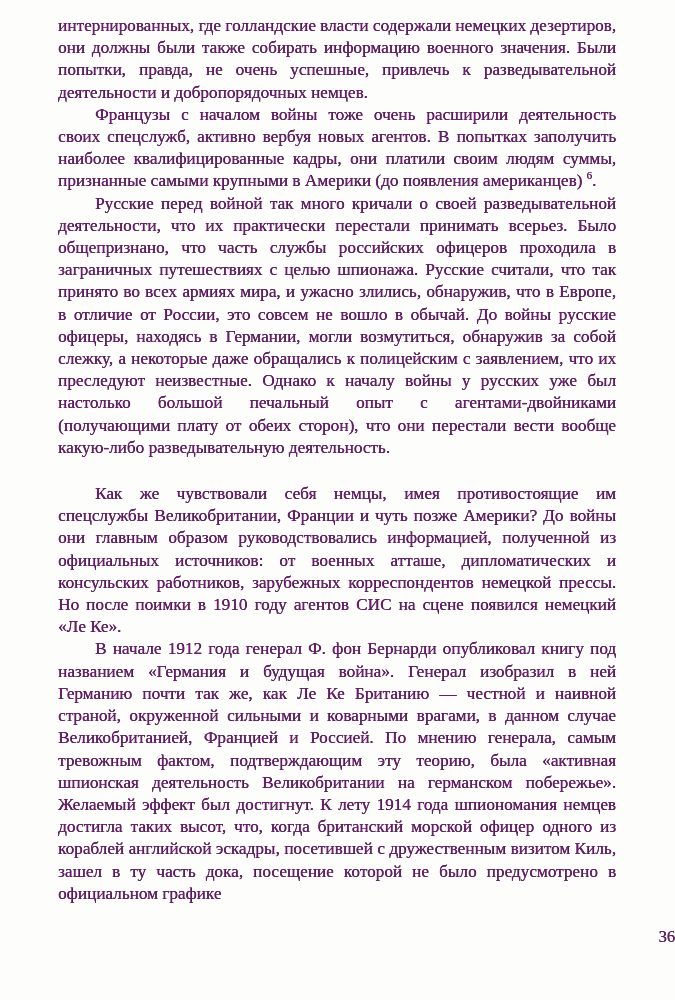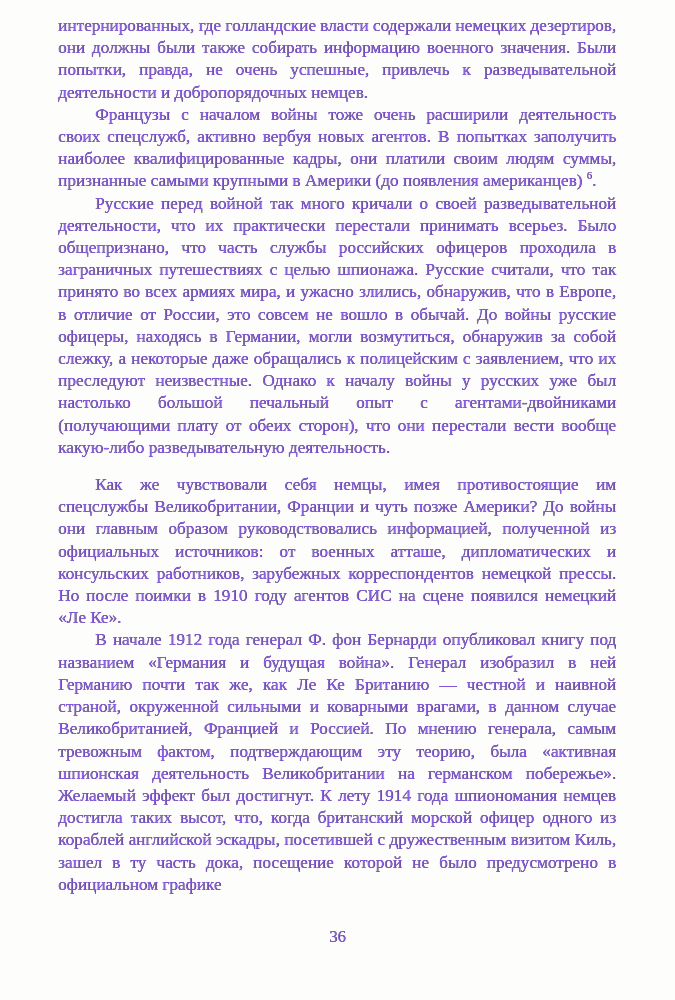--- a/index.html
+++ b/index.html
@@ -5,21 +5,21 @@
   html, body {
     margin: 0;
     padding: 0;
     background: #ffffff;
   }
   .page {
     position: relative;
     width: 675px;
     height: 1000px;
     background: #fdfdfb;
-    color: #8b5cf6;
+    color: #701a75;
     overflow: hidden;
   }
   .text-block {
     position: absolute;
     left: 58px;
     top: 15px;
     width: 558px;
     font-family: "Liberation Serif", "DejaVu Serif", serif;
     font-size: 17.2px;
     line-height: 22.2px;
@@ -27,33 +27,33 @@
     text-shadow: 0.25px 0 0 #161616; 
   }
   .para {
     margin: 0;
     text-indent: 37px;
   }
   .para.no-indent {
     text-indent: 0;
   }
   .para.section-start {
-    margin-top: 15px;
+    margin-top: 24px;
   }
   sup.footnote {
     font-size: 11px;
     line-height: 0;
     vertical-align: super;
   }
   .page-number {
     position: absolute;
     top: 927px;
     left: 0;
     width: 100%;
-    text-align: center;
+    text-align: right;
     font-family: "Liberation Serif", "DejaVu Serif", serif;
     font-size: 16.5px;
     text-shadow: 0.25px 0 0 #161616;
   }
 </style>
 </head>
 <body>
 
 <div class="page">
   <div class="text-block">

